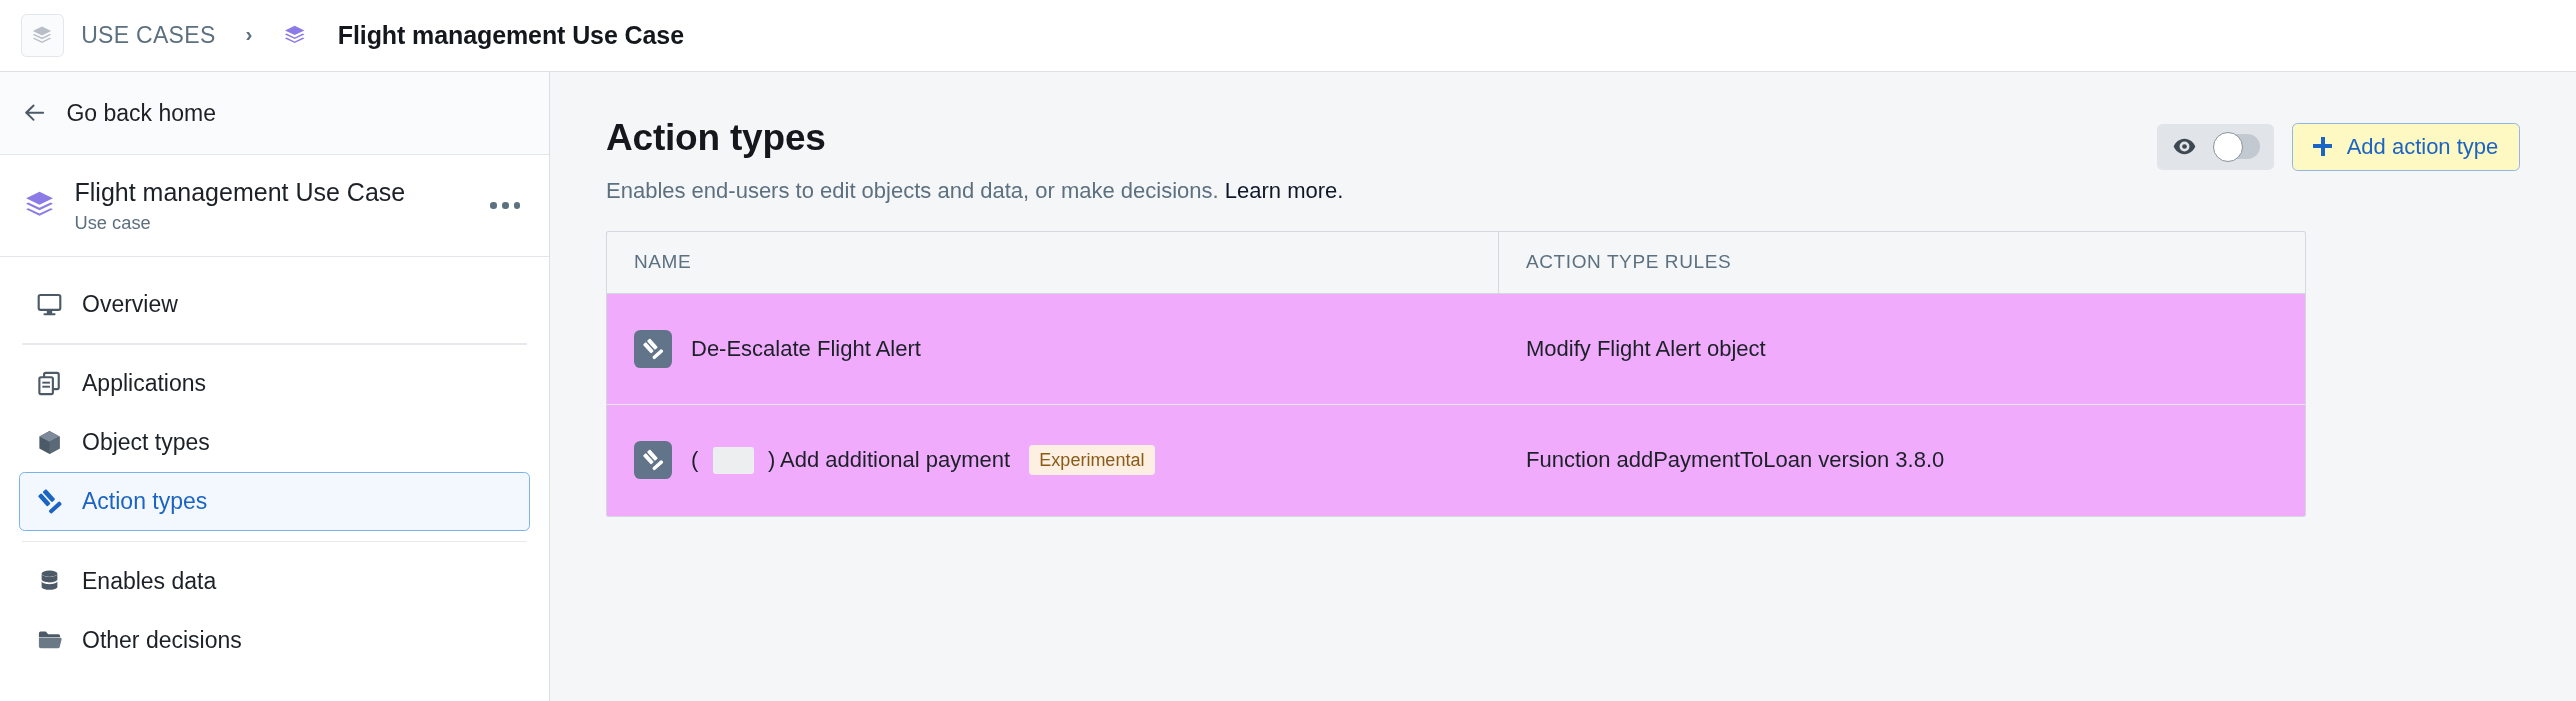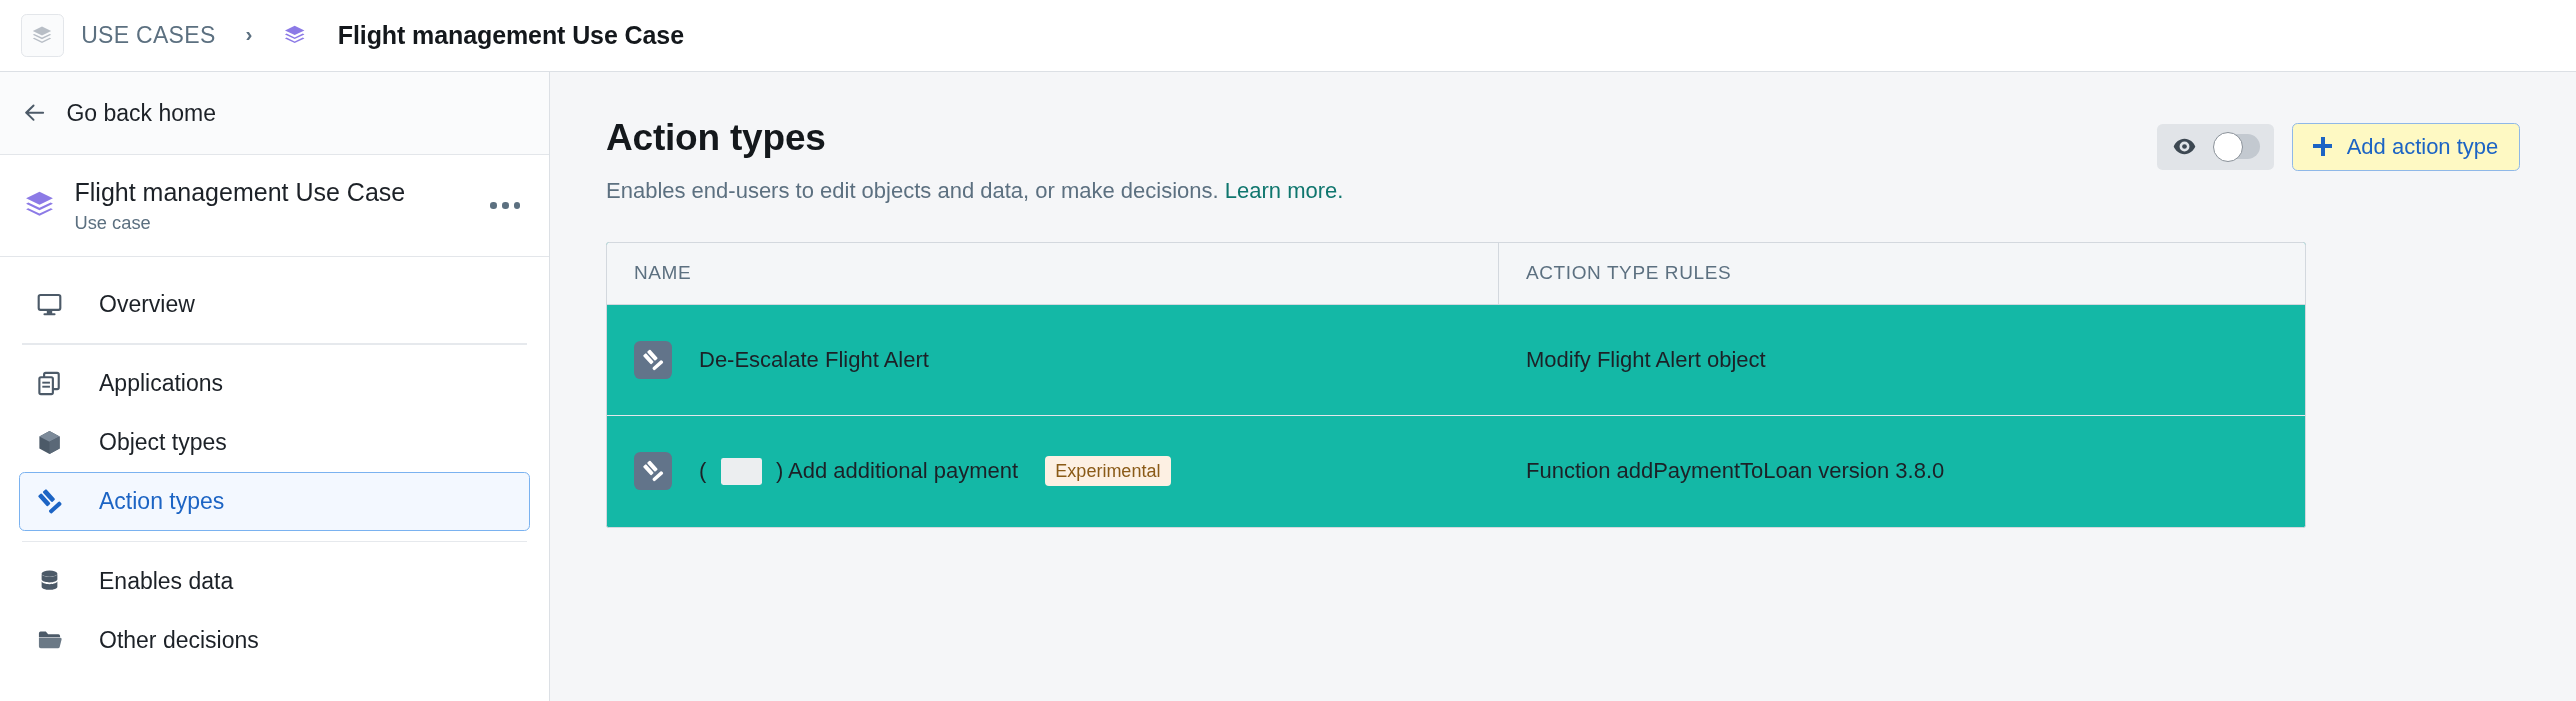--- a/index.html
+++ b/index.html
@@ -106,21 +106,21 @@
     gap: 5.6px;
     cursor: pointer;
     border-radius: 4px;
   }
   .uc-more i { width: 6.4px; height: 6.4px; border-radius: 50%; background: #5c7080; display: block; }
 
   .nav { padding: 17.5px 19px 0 19px; display: flex; flex-direction: column; }
   .nav-item {
     display: flex;
     align-items: center;
-    gap: 36px;
+    gap: 19px;
     height: 59px;
     padding: 0 16px;
     border-radius: 5.6px;
     cursor: pointer;
     border: 1.6px solid transparent;
   }
   .nav-item .nav-label { font-size: 23px; color: #1c2127; }
   .nav-item.selected {
     background: #f3f8ff;
     border-color: #7ab2f0;
@@ -152,21 +152,21 @@
     font-weight: 700;
     color: #14181c;
     letter-spacing: -0.2px;
     line-height: 1.1;
   }
   .page-desc {
     margin-top: 19px;
     font-size: 22px;
     color: #5c7080;
   }
-  .page-desc a { color: #0f766e; text-decoration: none; cursor: pointer; }
+  .page-desc a { color: #0f172a; text-decoration: none; cursor: pointer; }
 
   .head-actions { display: flex; align-items: center; gap: 17.5px; padding-top: 4.8px; }
   .toggle-pill {
     display: flex;
     align-items: center;
     gap: 16px;
     background: #e1e4e8;
     border-radius: 5.6px;
     padding: 8px 14.3px;
     height: 46px;
@@ -209,24 +209,24 @@
   .plus::before, .plus::after {
     content: "";
     position: absolute;
     background: #1c64c4;
   }
   .plus::before { left: 0; top: 7.2px; width: 19px; height: 4px; }
   .plus::after { top: 0; left: 7.2px; width: 4px; height: 19px; }
 
   
   .table-wrap {
-    margin-top: 38px;
+    margin-top: 27px;
     border: 1.6px solid #d3d8de;
     border-radius: 2.4px;
-    background: #14b8a6;
+    background: #f0abfc;
     overflow: hidden;
     width: 1700px;
   }
   .thead {
     display: flex;
     background: #f4f6f8;
     border-bottom: 1.6px solid #d3d8de;
     height: 62px;
   }
   .th {
@@ -248,21 +248,21 @@
     cursor: pointer;
   }
   .trow:last-child { border-bottom: none; }
   .td {
     display: flex;
     align-items: center;
     padding: 0 27px;
     font-size: 22px;
     color: #1c2127;
   }
-  .td.col-name { border-right: none; gap: 27px; }
+  .td.col-name { border-right: none; gap: 19px; }
 
   .act-icon {
     width: 38px; height: 38px;
     border-radius: 6.4px;
     background: #62748a;
     display: flex;
     align-items: center;
     justify-content: center;
     flex: 0 0 auto;
   }

